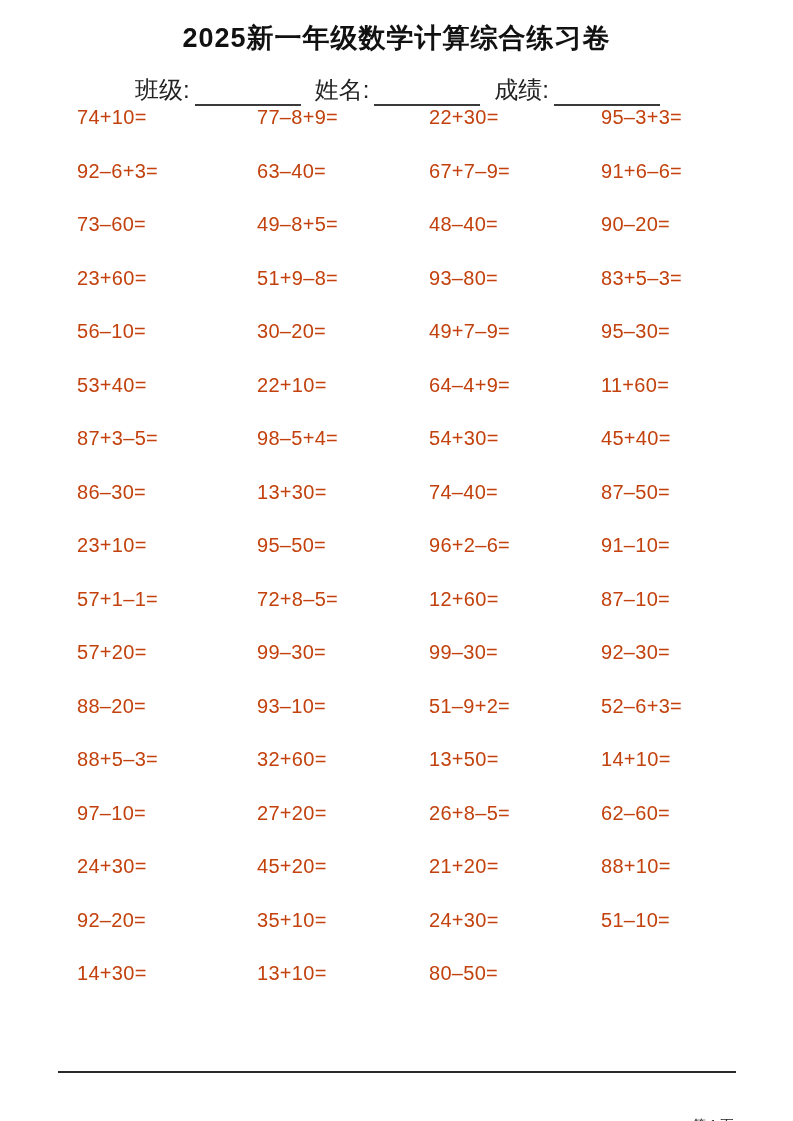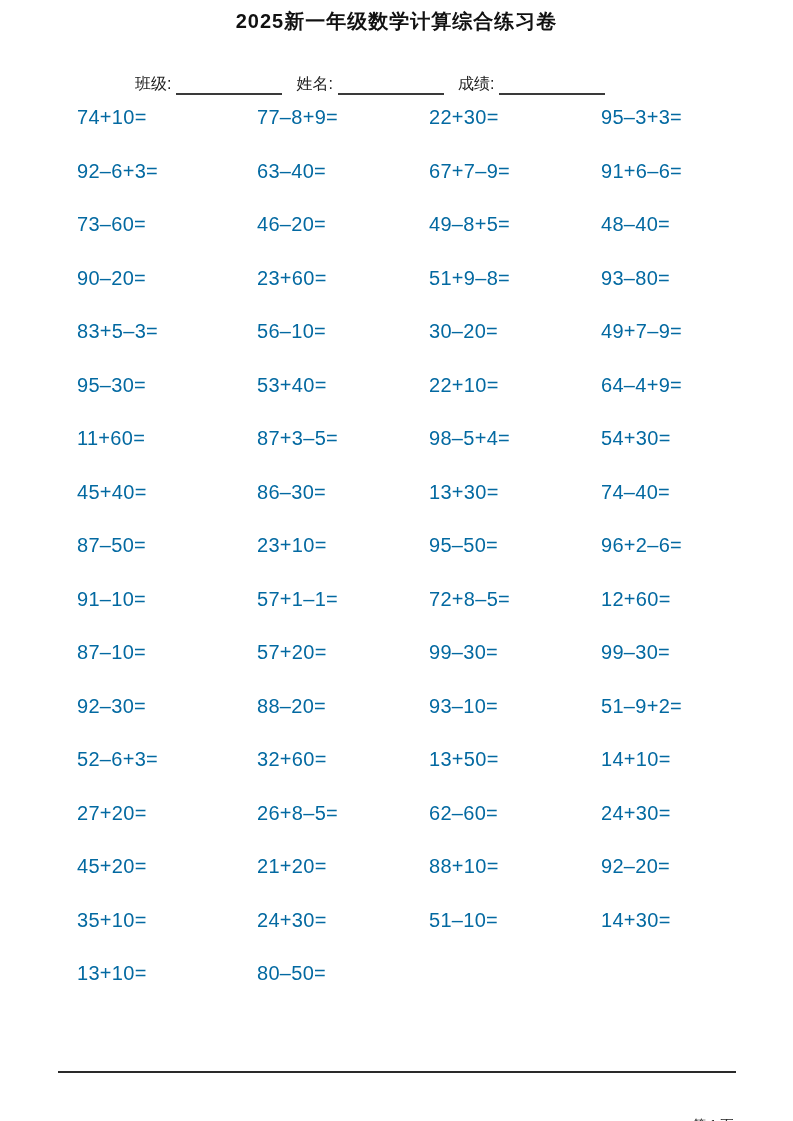--- a/index.html
+++ b/index.html
@@ -6,33 +6,33 @@
   .page {
     position: relative;
     width: 793px;
     height: 1121px;
     background: #ffffff;
     font-family: "Liberation Sans", "DejaVu Sans", sans-serif;
     color: #1b1b1b;
     overflow: hidden;
   }
   .title {
-    padding-top: 8px;
+    padding-top: 20px;
     text-align: center;
-    font-size: 20px;
+    font-size: 27px;
     font-weight: 700;
     letter-spacing: 1px;
     color: #111111;
   }
   .fields {
     position: absolute;
     top: 74px;
     left: 135px;
     display: flex;
-    font-size: 16px;
+    font-size: 24px;
     color: #222222;
   }
   .field { display: flex; align-items: flex-end; margin-right: 14px; }
   .field-label { white-space: nowrap; }
   .blank {
     display: inline-block;
     width: 106px;
     height: 15px;
     margin-left: 5px;
     border-bottom: 2px solid #3a3a3a;
@@ -42,21 +42,21 @@
     top: 91px;
     left: 0;
     width: 793px;
     box-sizing: border-box;
     padding-left: 77px;
     display: grid;
     grid-template-columns: 180px 172px 172px 192px;
     grid-auto-rows: 53.5px;
     align-items: center;
     font-size: 20px;
-    color: #0369a1;
+    color: #c2410c;
     letter-spacing: 0.3px;
   }
   .cell { white-space: nowrap; }
   .footer-line {
     position: absolute;
     top: 1071px;
     left: 58px;
     width: 678px;
     border-top: 2px solid #2a2a2a;
   }
@@ -94,21 +94,20 @@
   <div class="grid">
       <div class="cell">74+10=</div>
       <div class="cell">77–8+9=</div>
       <div class="cell">22+30=</div>
       <div class="cell">95–3+3=</div>
       <div class="cell">92–6+3=</div>
       <div class="cell">63–40=</div>
       <div class="cell">67+7–9=</div>
       <div class="cell">91+6–6=</div>
       <div class="cell">73–60=</div>
-      <div class="cell">46–20=</div>
       <div class="cell">49–8+5=</div>
       <div class="cell">48–40=</div>
       <div class="cell">90–20=</div>
       <div class="cell">23+60=</div>
       <div class="cell">51+9–8=</div>
       <div class="cell">93–80=</div>
       <div class="cell">83+5–3=</div>
       <div class="cell">56–10=</div>
       <div class="cell">30–20=</div>
       <div class="cell">49+7–9=</div>
@@ -134,23 +133,25 @@
       <div class="cell">12+60=</div>
       <div class="cell">87–10=</div>
       <div class="cell">57+20=</div>
       <div class="cell">99–30=</div>
       <div class="cell">99–30=</div>
       <div class="cell">92–30=</div>
       <div class="cell">88–20=</div>
       <div class="cell">93–10=</div>
       <div class="cell">51–9+2=</div>
       <div class="cell">52–6+3=</div>
+      <div class="cell">88+5–3=</div>
       <div class="cell">32+60=</div>
       <div class="cell">13+50=</div>
       <div class="cell">14+10=</div>
+      <div class="cell">97–10=</div>
       <div class="cell">27+20=</div>
       <div class="cell">26+8–5=</div>
       <div class="cell">62–60=</div>
       <div class="cell">24+30=</div>
       <div class="cell">45+20=</div>
       <div class="cell">21+20=</div>
       <div class="cell">88+10=</div>
       <div class="cell">92–20=</div>
       <div class="cell">35+10=</div>
       <div class="cell">24+30=</div>

